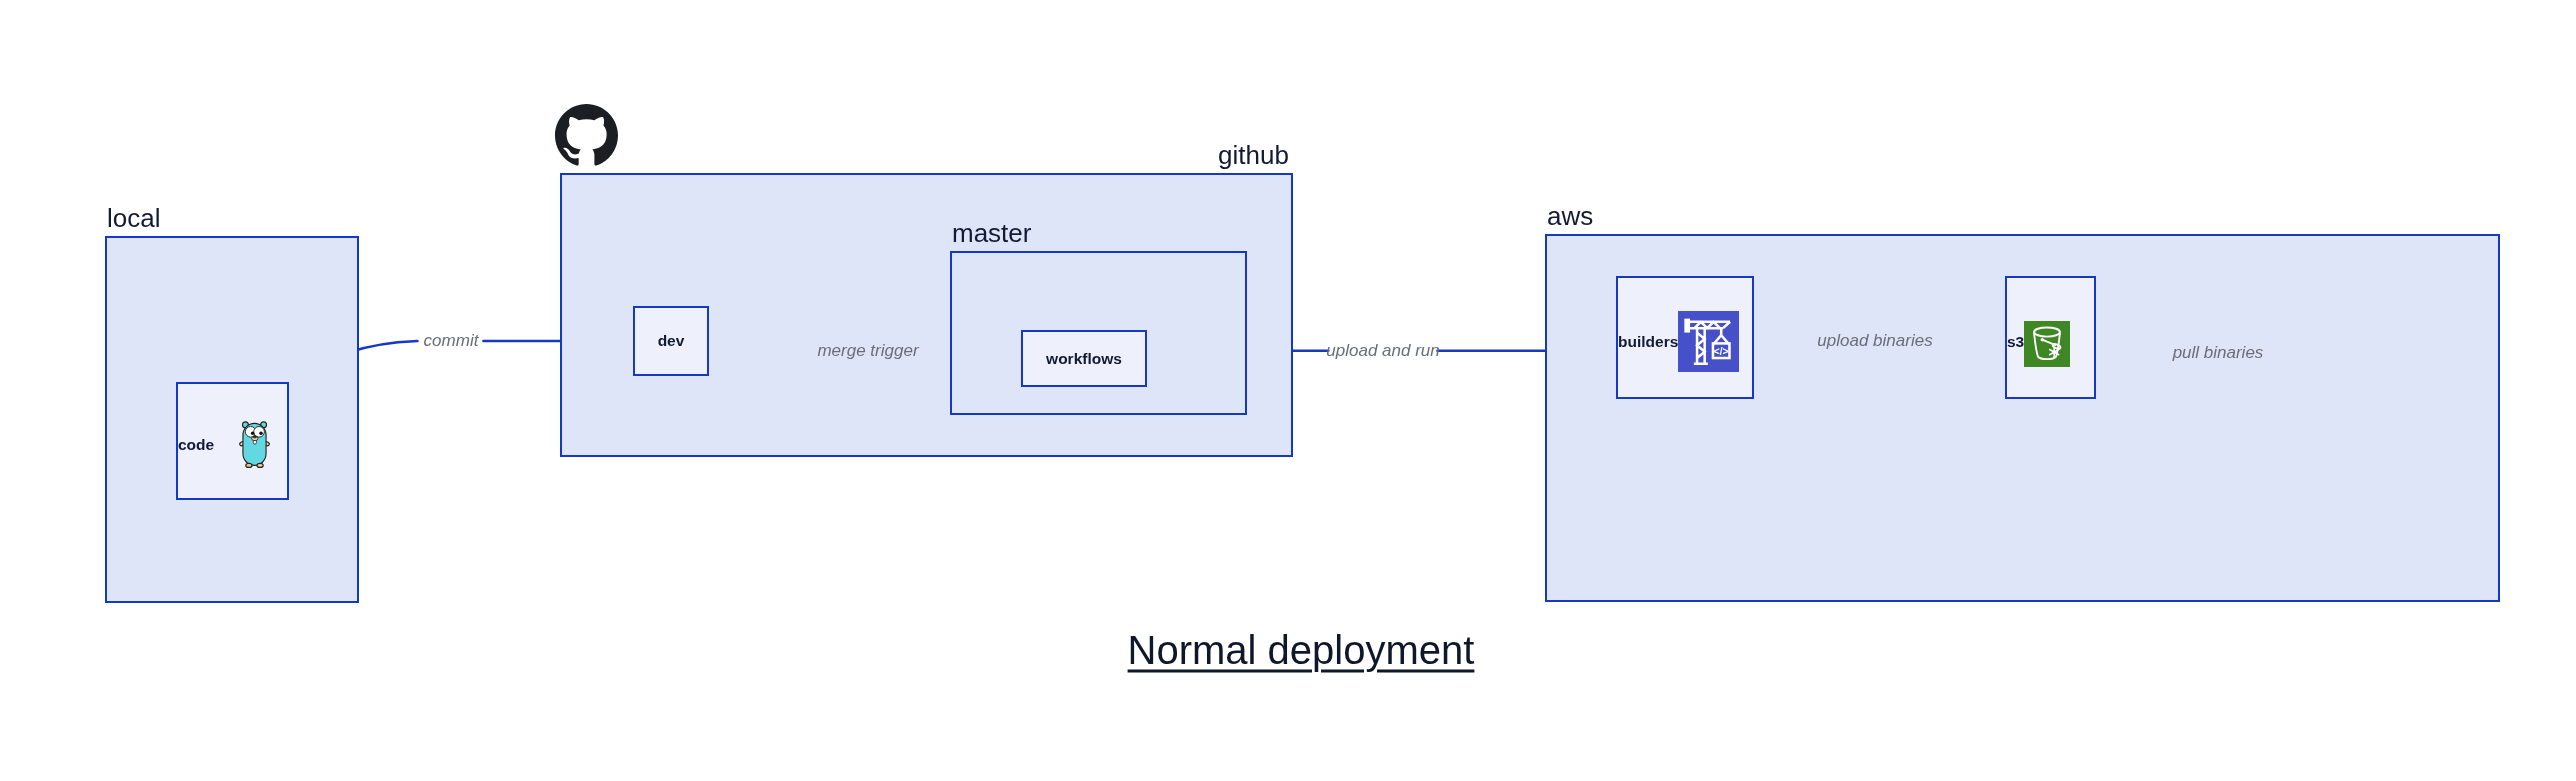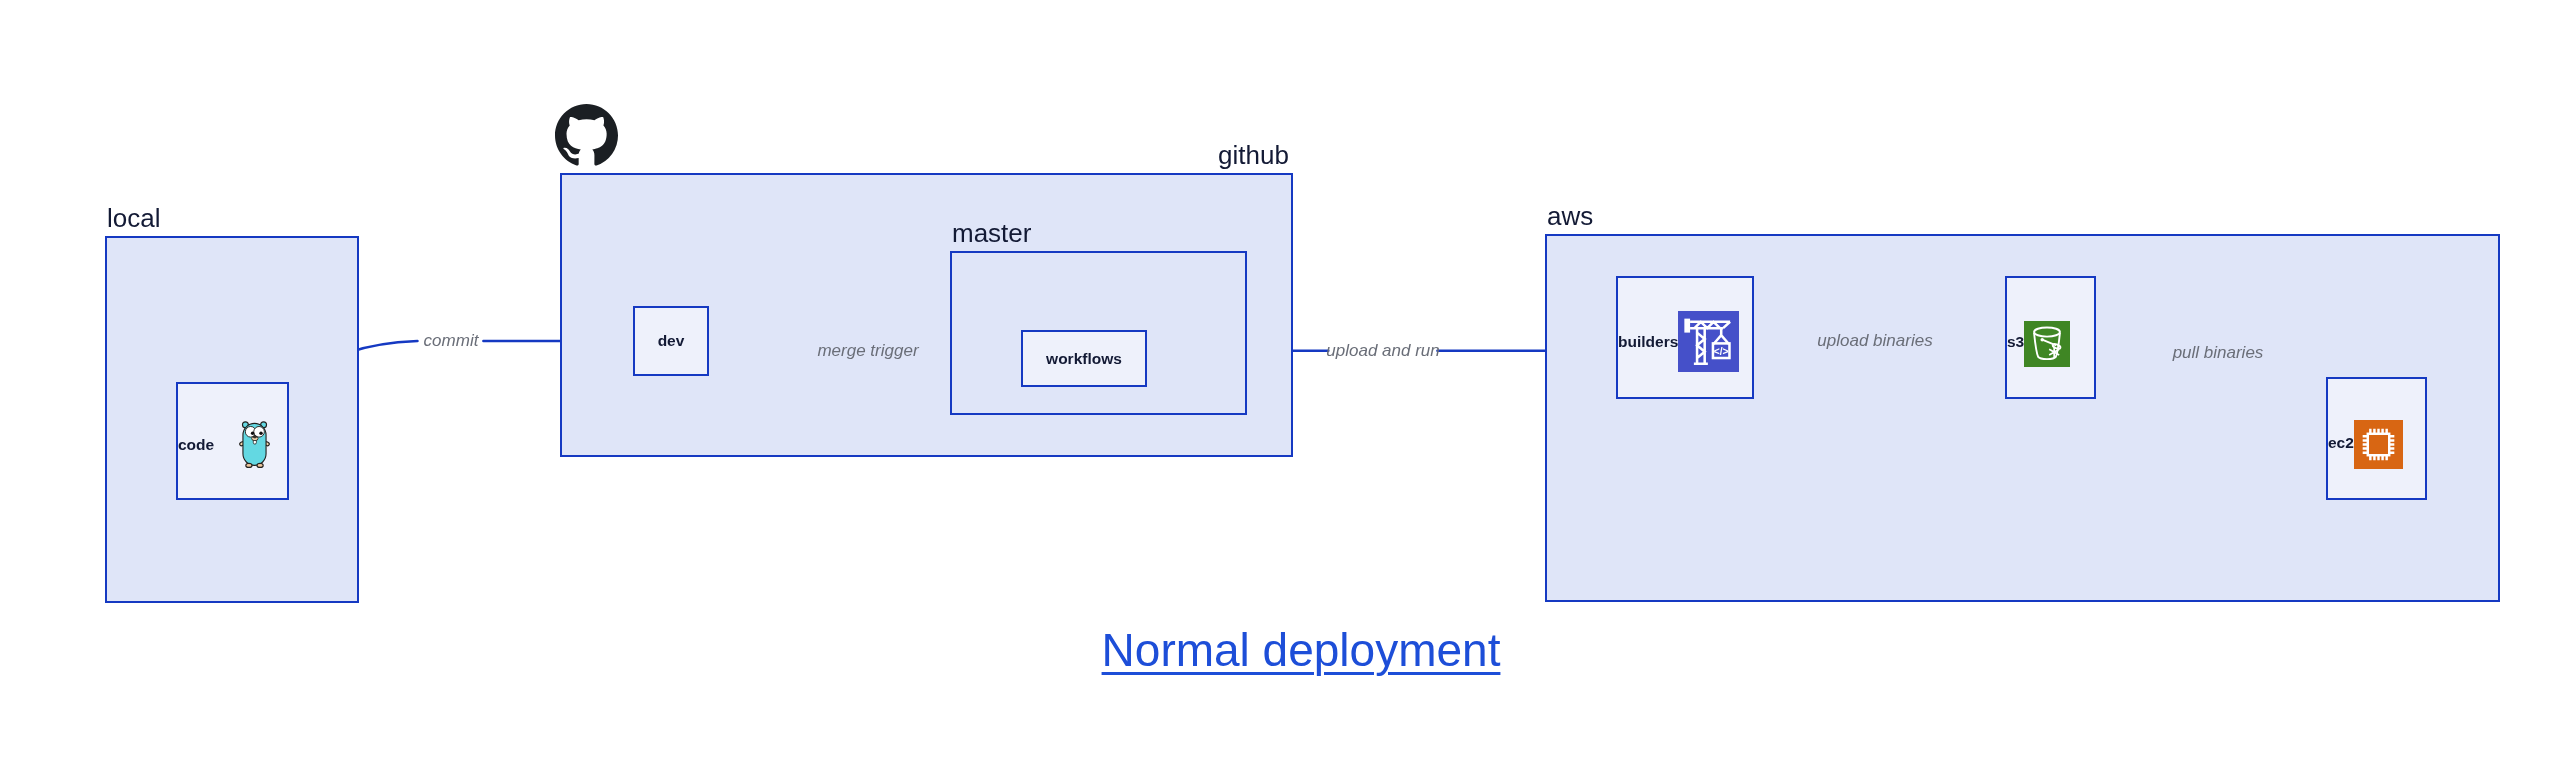--- a/index.html
+++ b/index.html
@@ -91,22 +91,22 @@
   #edge-label-commit          { left: 451px;  top: 341px; }
   #edge-label-merge-trigger   { left: 868px; top: 351px; }
   #edge-label-upload-and-run  { left: 1383px; top: 351px; }
   #edge-label-upload-binaries { left: 1875px; top: 341px; }
   #edge-label-pull-binaries   { left: 2218px; top: 353px; }
 
   .diagram-title {
     position: absolute;
     left: 1301px; top: 650px;
     transform: translate(-50%, -50%);
-    font-size: 46px;
-    color: #1d4ed8;
+    font-size: 40px;
+    color: #0f172a;
     text-decoration: underline;
     text-decoration-thickness: 3.1px;
     text-underline-offset: 6.2px;
     white-space: nowrap;
   }
 </style>
 </head>
 <body>
 
 <div class="canvas">
@@ -216,34 +216,20 @@
           <path d="M10.5,12.5 C11.5,22 13,33.5 14.8,37.5 C17,40.5 31,40.5 33.2,37.5 C35,33.5 36.5,22 37.5,12.5"></path>
           <circle cx="19" cy="19.5" r="1.8" fill="#ffffff" stroke="none"></circle>
           <path d="M19,19.5 L33.5,25.5"></path>
           <ellipse cx="34" cy="26.5" rx="4.2" ry="2" transform="rotate(22 34 26.5)"></ellipse>
           <path d="M31.5,26.5 V38.5 M26.3,29.5 L36.7,35.5 M26.3,35.5 L36.7,29.5" stroke-width="1.8"></path>
         </g>
       </svg>
     </div>
   </div>
 
-  <div class="node" id="node-ec2">
-    <span class="node-label">ec2</span>
-    <div class="icon-tile">
-      <svg viewBox="0 0 48 48" xmlns="http://www.w3.org/2000/svg">
-        <g stroke="#ffffff" stroke-width="2.4" fill="none">
-          <rect x="13.5" y="13.5" width="21" height="21"></rect>
-          <path d="M16,8.5 V13.5 M20,8.5 V13.5 M24,8.5 V13.5 M28,8.5 V13.5 M32,8.5 V13.5
-                   M16,34.5 V39.5 M20,34.5 V39.5 M24,34.5 V39.5 M28,34.5 V39.5 M32,34.5 V39.5
-                   M8.5,16 H13.5 M8.5,20 H13.5 M8.5,24 H13.5 M8.5,28 H13.5 M8.5,32 H13.5
-                   M34.5,16 H39.5 M34.5,20 H39.5 M34.5,24 H39.5 M34.5,28 H39.5 M34.5,32 H39.5"></path>
-        </g>
-      </svg>
-    </div>
-  </div>
 
   <span class="edge-label" id="edge-label-commit">commit</span>
   <span class="edge-label" id="edge-label-merge-trigger">merge trigger</span>
   <span class="edge-label" id="edge-label-upload-and-run">upload and run</span>
   <span class="edge-label" id="edge-label-upload-binaries">upload binaries</span>
   <span class="edge-label" id="edge-label-pull-binaries">pull binaries</span>
 
   <div class="diagram-title">Normal deployment</div>
 
 </div>

